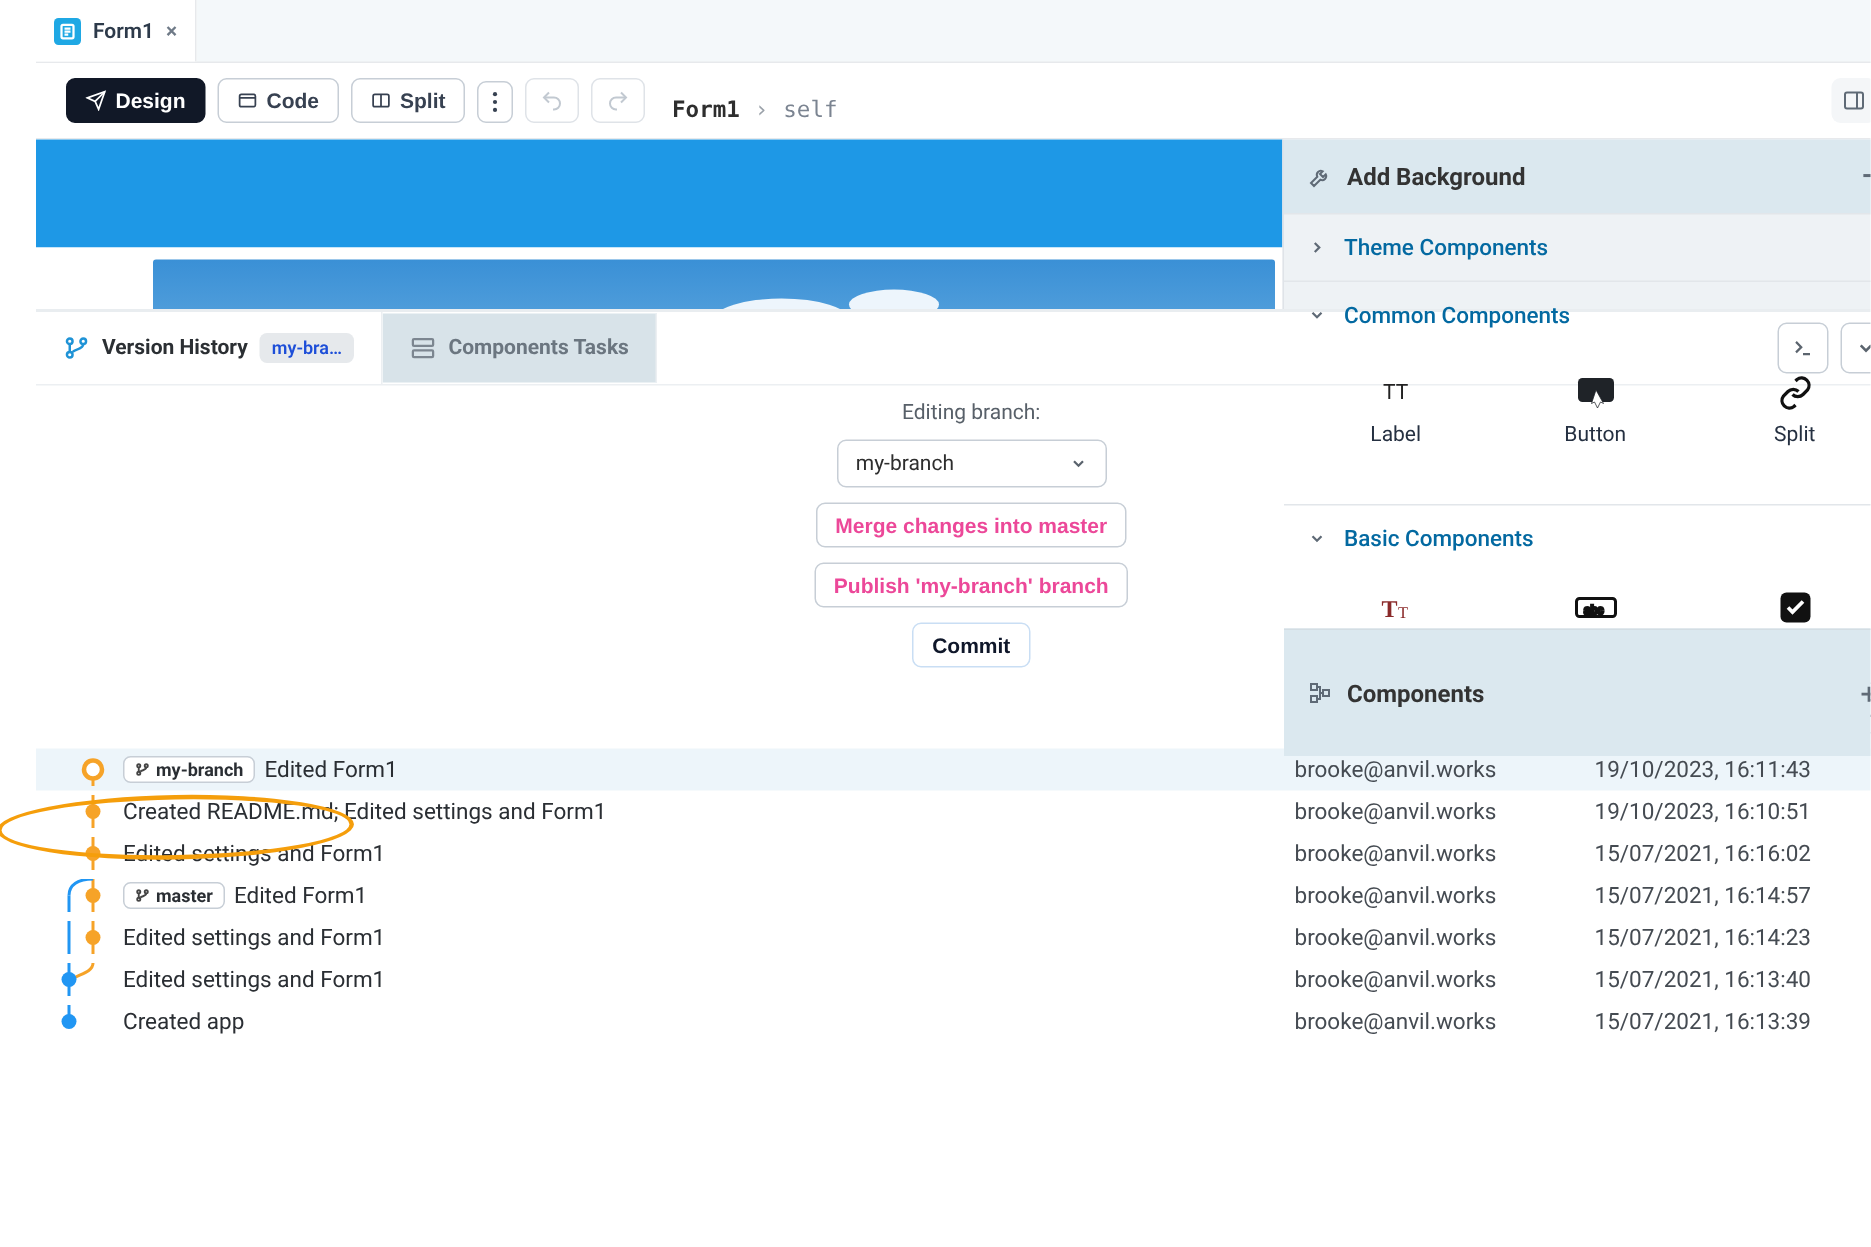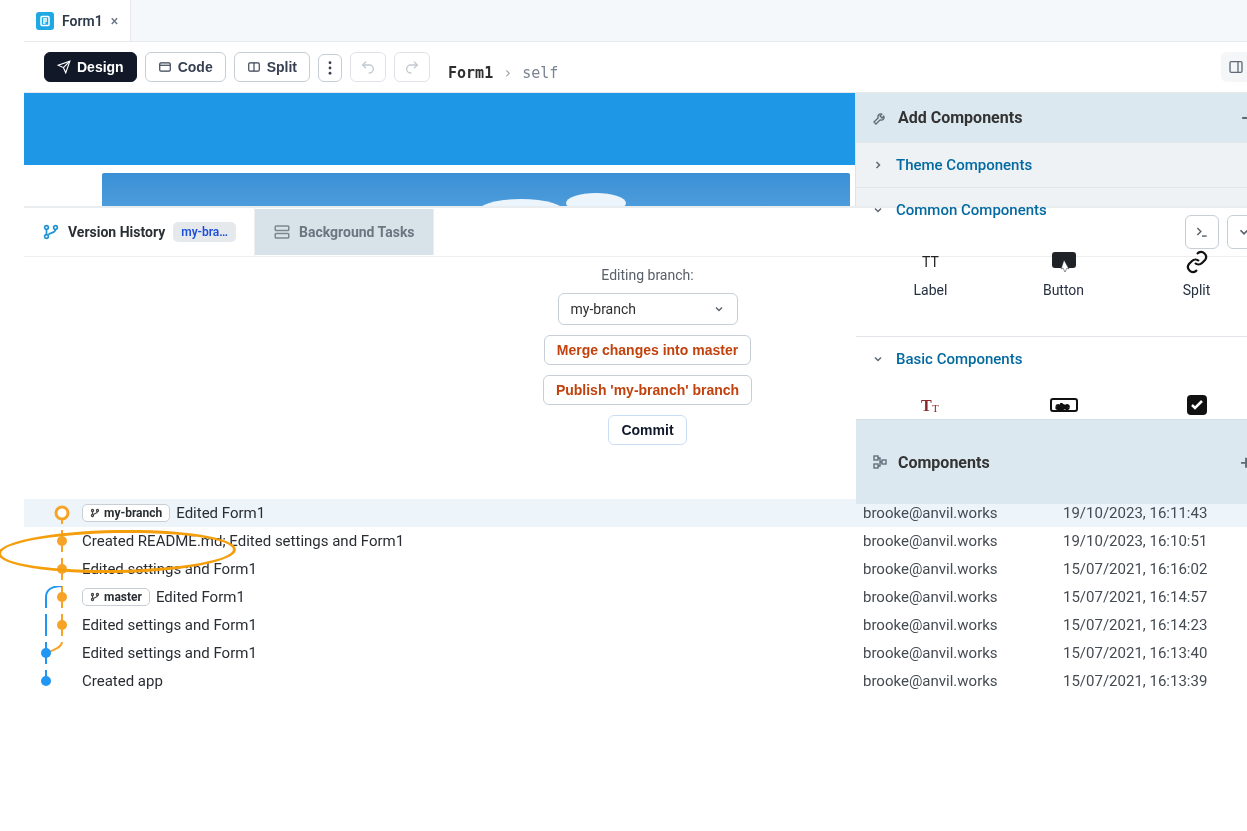--- a/index.html
+++ b/index.html
@@ -26,21 +26,21 @@
   .filetab .close { color:#6f7a87; font-size:14px; cursor:pointer; }
 
   
   .toolbar {
     display: flex; align-items: flex-end; gap: 8px; padding: 10px 20px; border-bottom: 1px solid #e7e9ec;
     background: #fff;
   }
   .btn {
     display:inline-flex; align-items:center; gap:6px;
     padding: 6px 12px; border-radius: 6px; border:1px solid #c7ced6;
-    background:#fff; cursor:pointer; font-weight:600; color:#c2410c; font-size:14px;
+    background:#fff; cursor:pointer; font-weight:600; color:#ec4899; font-size:14px;
   }
   .btn.dark { background:#111827; color:#fff; border-color:#111827; }
   .btn.plain { color:#374151; }
   .btn.icon-only { padding: 6px 9px; }
   .btn.disabled { color:#b8c0c9; border-color:#dfe3e8; }
   .breadcrumb { font-family: ui-monospace, Menlo, Consolas, monospace; font-size:15px; margin-left:10px; display:flex; align-items:center; gap:10px;}
   .breadcrumb .strong{ font-weight:700;}
   .breadcrumb .sep{ color:#9aa1a9;}
   .breadcrumb .dim{ color:#7b8491;}
   .toolbar .spacer{ flex:1; }
@@ -263,21 +263,21 @@
       </div>
     </div>
 
     <div class="right-panel">
       <div class="panel-header">
         <span>
           <svg width="16" height="16" viewBox="0 0 24 24" fill="none" stroke="#5f6a76" stroke-width="2">
               <path d="M14.7 6.3a4 4 0 0 0-5.4 5.4L3 18l3 3 6.3-6.3a4 4 0 0 0 5.4-5.4L15 12l-3-3 2.7-2.7z"></path>
             </svg>
         </span>
-        <span>Add Components</span>
+        <span>Add Background</span>
         <span class="collapse">—</span>
       </div>
 
       <div class="panel-section-head">
         <span class="chev">
           <svg width="12" height="12" viewBox="0 0 24 24" fill="none" stroke="#5f6a76" stroke-width="3">
               <path d="M9 6l6 6-6 6"></path>
             </svg>
         </span>
         <span>Theme Components</span>
@@ -391,21 +391,21 @@
       <span class="pill">my-bra…</span>
     </div>
     <div class="btab">
       <span>
         <svg width="18" height="18" viewBox="0 0 24 24" fill="none" stroke="#7c8690" stroke-width="2">
             <rect x="3" y="4" width="18" height="6" rx="1"></rect>
             <rect x="3" y="14" width="18" height="6" rx="1"></rect>
             <path d="M7 7h0M7 17h0"></path>
           </svg>
       </span>
-      <span>Background Tasks</span>
+      <span>Components Tasks</span>
     </div>
     <div class="btab-right">
       <div class="square-btn">
         <svg width="16" height="14" viewBox="0 0 24 24" fill="none" stroke="#5b646e" stroke-width="2.5">
             <path d="M4 17l6-6-6-6"></path>
             <path d="M12 19h8"></path>
           </svg>
       </div>
       <div class="square-btn">
         <svg width="14" height="14" viewBox="0 0 24 24" fill="none" stroke="#5b646e" stroke-width="3">

